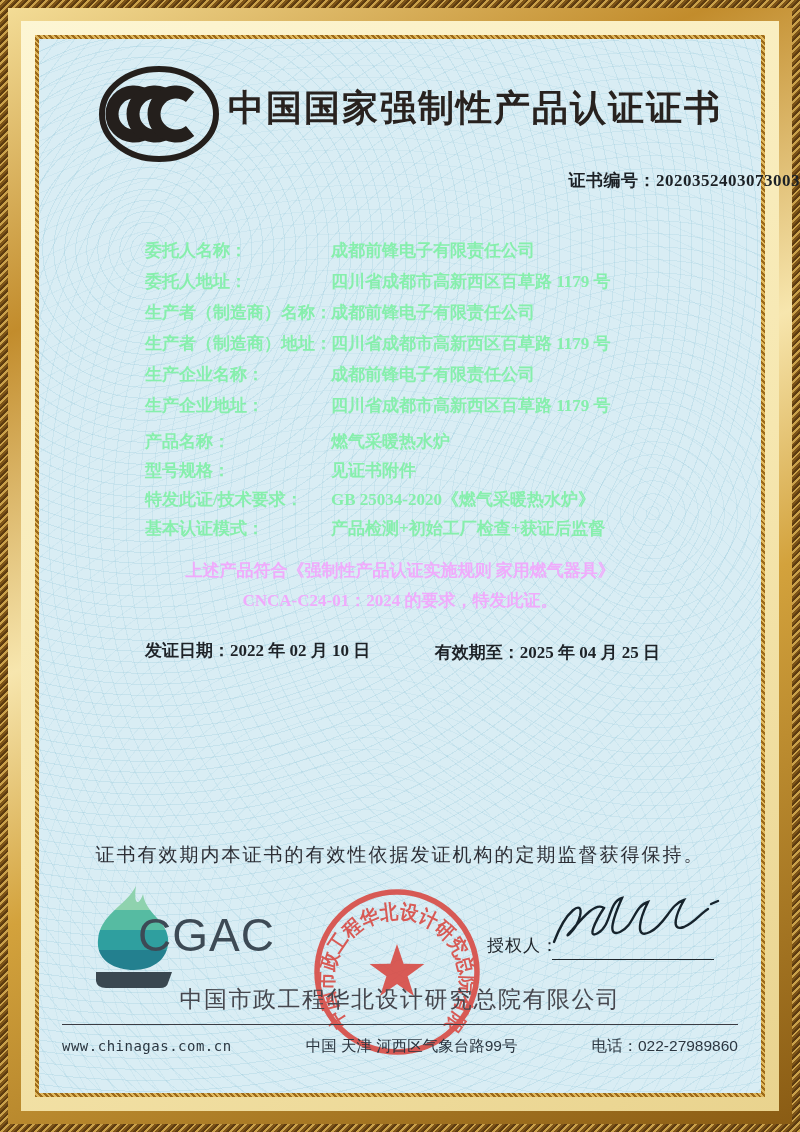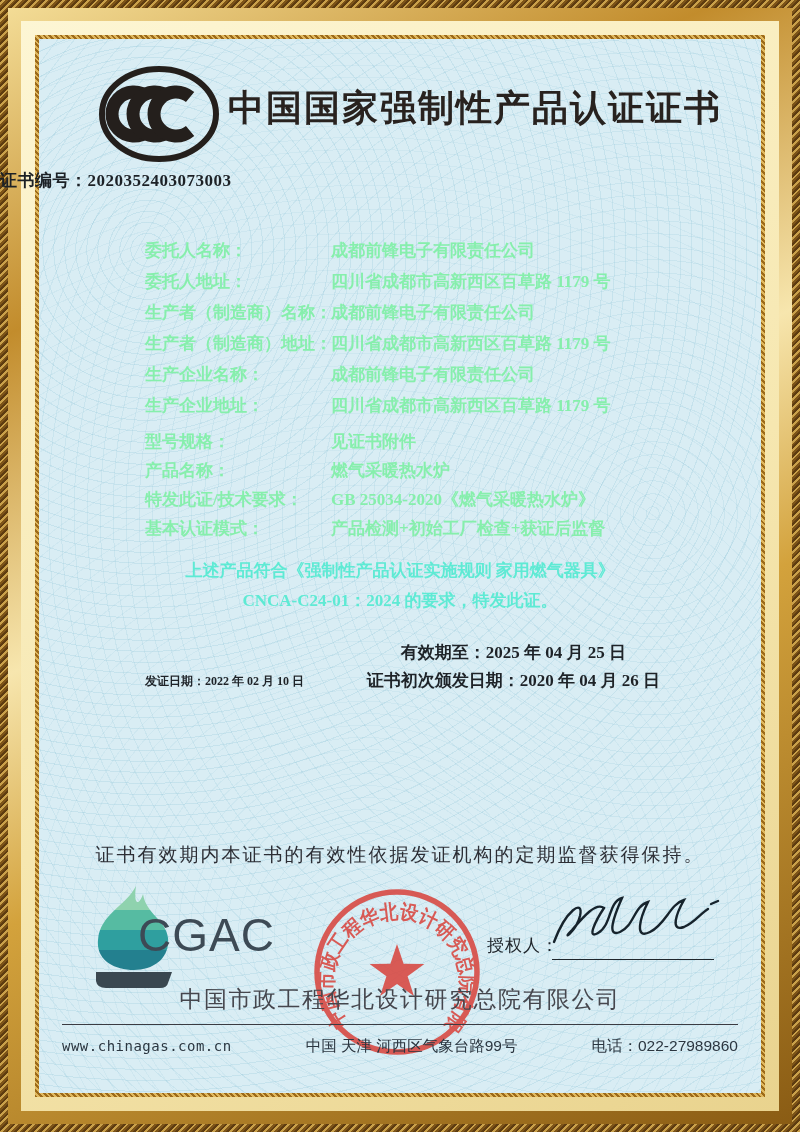--- a/index.html
+++ b/index.html
@@ -21,31 +21,31 @@
     background-image:
       repeating-radial-gradient(circle at 15% 20%,rgba(255,255,255,0) 0 5px,rgba(140,195,214,.25) 5px 6px,rgba(255,255,255,0) 6px 11px),
       repeating-radial-gradient(circle at 85% 45%,rgba(255,255,255,0) 0 6px,rgba(140,195,214,.20) 6px 7px,rgba(255,255,255,0) 7px 13px),
       repeating-radial-gradient(circle at 45% 85%,rgba(255,255,255,0) 0 5px,rgba(150,200,218,.16) 5px 6px,rgba(255,255,255,0) 6px 12px);}
   
   .content{position:absolute;inset:0;z-index:10;border-radius:22px;}
   .abs{position:absolute;}
   .ccc-logo{left:96px;top:64px;}
   .cert-title{left:228px;top:84px;font-size:36px;font-weight:bold;letter-spacing:2px;
     color:#28221f;font-family:"Liberation Sans",sans-serif;}
-  .cert-no{left:0;right:0;top:169px;text-align:left;font-size:17px;font-weight:bold;
+  .cert-no{left:0;right:0;top:169px;text-align:right;font-size:17px;font-weight:bold;
     color:#1c2126;font-family:"Liberation Serif",serif;letter-spacing:.5px;}
   .fields{left:145px;top:235px;width:510px;font-family:"Liberation Serif",serif;}
   .field-row{display:flex;height:31px;line-height:31px;font-size:17px;font-weight:bold;color:#86efac;}
   .field-row .flabel{width:186px;white-space:nowrap;flex:none;}
   .field-row .fvalue{white-space:nowrap;}
   .product-fields{left:145px;top:427px;width:510px;font-family:"Liberation Serif",serif;}
   .product-fields .field-row{height:29px;line-height:29px;}
   .statement{left:0;right:0;top:556px;text-align:center;font-size:17px;font-weight:bold;
-    color:#5eead4;line-height:30px;font-family:"Liberation Serif",serif;}
-  .date-issue{left:145px;top:673px;font-size:12px;font-weight:bold;color:#1e2328;
+    color:#f0abfc;line-height:30px;font-family:"Liberation Serif",serif;}
+  .date-issue{left:145px;top:639px;font-size:17px;font-weight:bold;color:#1e2328;
     font-family:"Liberation Serif",serif;white-space:nowrap;}
   .dates-right{right:140px;top:639px;text-align:center;font-size:17px;font-weight:bold;
     color:#1e2328;line-height:28px;font-family:"Liberation Serif",serif;white-space:nowrap;}
   .validity-note{left:0;right:0;top:842px;text-align:center;font-size:19px;color:#2c2e35;
     letter-spacing:2px;font-family:"Liberation Sans",sans-serif;}
   .cgac-flame{left:88px;top:884px;}
   .cgac-text{left:138px;top:908px;font-size:46px;color:#3d4a55;letter-spacing:1px;
     font-family:"Liberation Sans",sans-serif;}
   .stamp{left:309px;top:884px;opacity:.88;mix-blend-mode:multiply;}
   .authorized-label{left:487px;top:934px;font-size:17px;color:#20262c;letter-spacing:1px;}
@@ -103,46 +103,45 @@
       <span class="fvalue">成都前锋电子有限责任公司</span>
     </div>
     <div class="field-row">
       <span class="flabel">生产企业地址：</span>
       <span class="fvalue">四川省成都市高新西区百草路 1179 号</span>
     </div>
   </div>
 
   <div class="abs product-fields">
     <div class="field-row">
+      <span class="flabel">产品名称：</span>
+      <span class="fvalue">燃气采暖热水炉</span>
+    </div>
+    <div class="field-row">
       <span class="flabel">型号规格：</span>
       <span class="fvalue">见证书附件</span>
-    </div>
-    <div class="field-row">
-      <span class="flabel">产品名称：</span>
-      <span class="fvalue">燃气采暖热水炉</span>
     </div>
     <div class="field-row">
       <span class="flabel">特发此证/技术要求：</span>
       <span class="fvalue">GB 25034-2020《燃气采暖热水炉》</span>
     </div>
     <div class="field-row">
       <span class="flabel">基本认证模式：</span>
       <span class="fvalue">产品检测+初始工厂检查+获证后监督</span>
     </div>
   </div>
 
   <div class="abs statement">
     <div>上述产品符合《强制性产品认证实施规则 家用燃气器具》</div>
     <div>CNCA-C24-01：2024 的要求，特发此证。</div>
   </div>
 
   <div class="abs date-issue"><span>发证日期：</span><span>2022 年 02 月 10 日</span></div>
   <div class="abs dates-right">
     <div><span>有效期至：</span><span>2025 年 04 月 25 日</span></div>
-    <div><span>证书初次颁发日期：</span><span>2020 年 04 月 26 日</span></div>
   </div>
 
   <div class="abs validity-note">证书有效期内本证书的有效性依据发证机构的定期监督获得保持。</div>
 
   <svg class="abs cgac-flame" width="92" height="104" viewBox="0 0 92 104">
     <defs>
       <clipPath id="flameClip">
         <path d="M48,2 C38,22 12,30 10,56 C8,76 26,86 46,86 C66,86 82,74 80,54 C78,36 58,30 55,10 C52,20 45,24 48,2 Z"></path>
       </clipPath>
     </defs>

